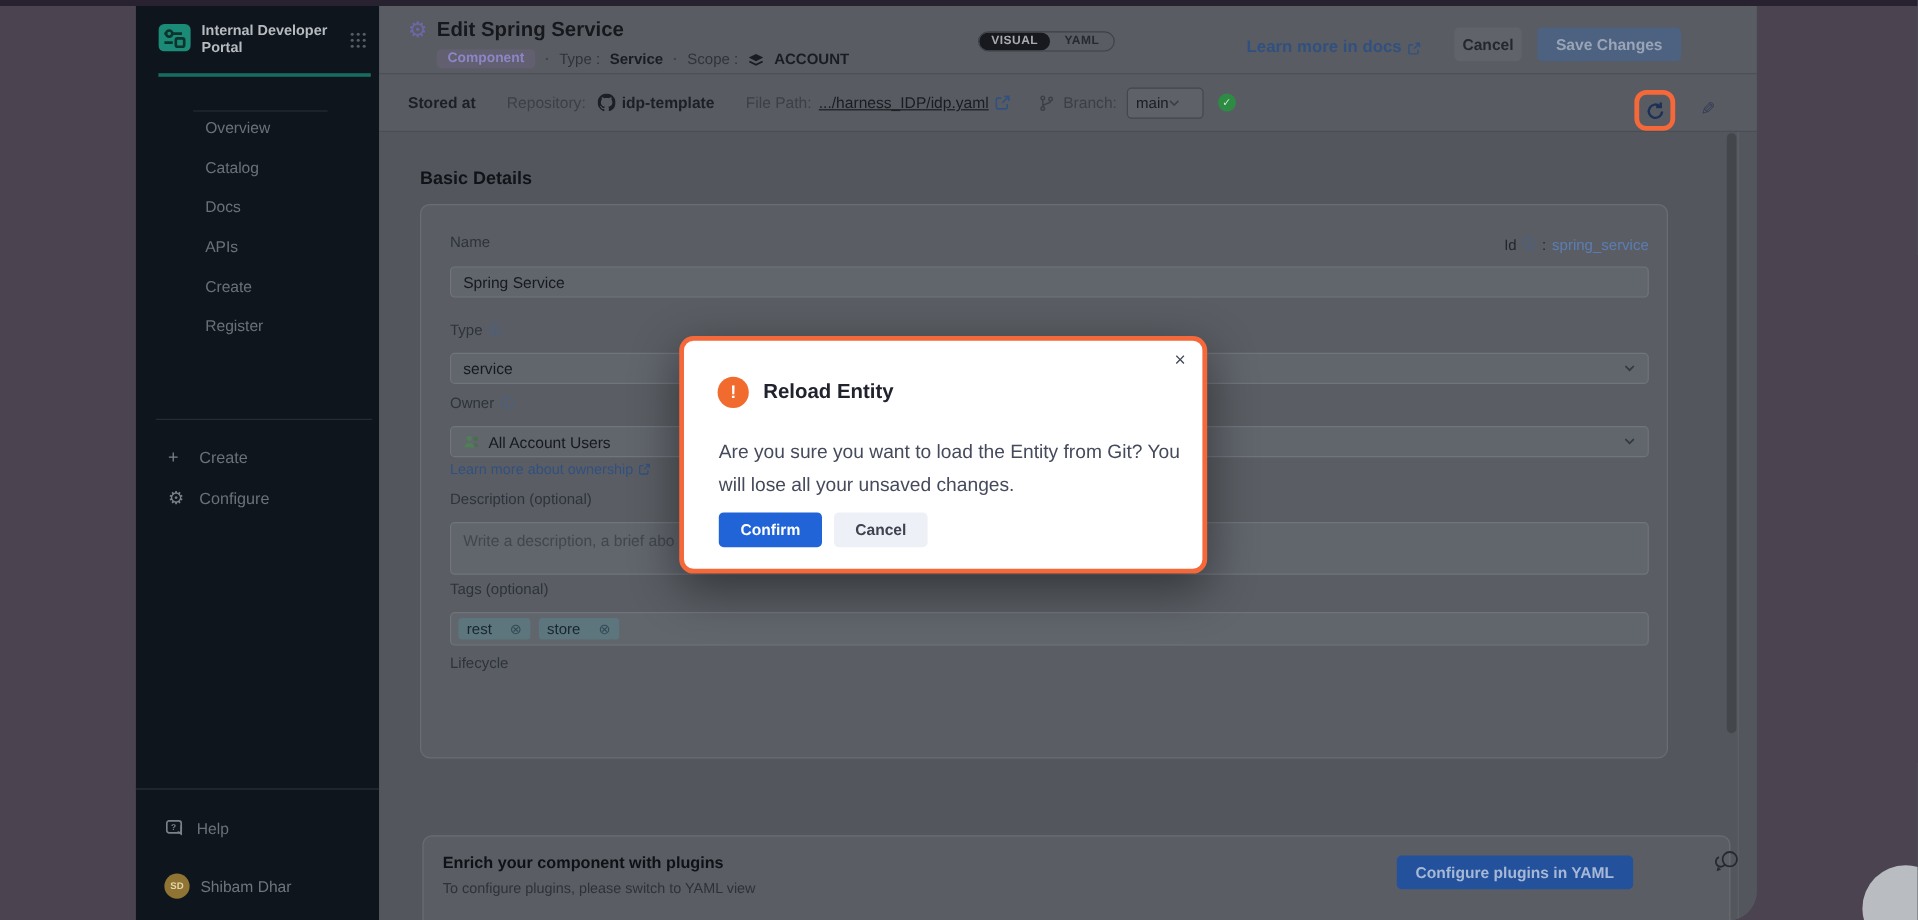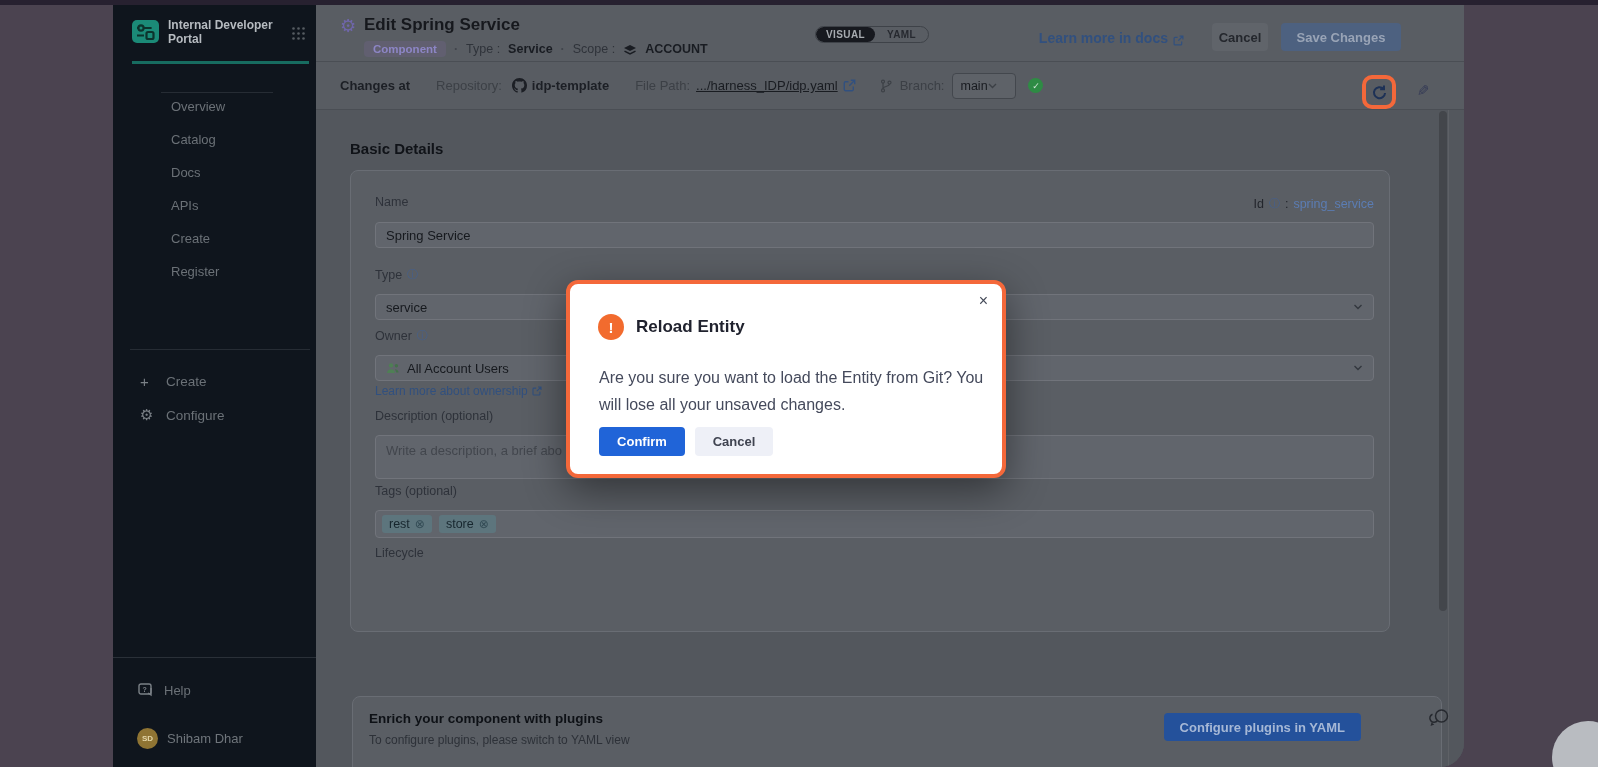--- a/index.html
+++ b/index.html
@@ -79,21 +79,21 @@
   .inf { color:#44608e; font-size:11px; }
   .f-box { position:absolute; left:24px; right:15px; height:26px; background:#61656c; border:1px solid #71747b; border-radius:4px; display:flex; align-items:center; padding:0 10px; font-size:13px; color:#16191e; }
   input.f-box, textarea.f-box { outline:none; }
   .f-select { justify-content:space-between; cursor:pointer; }
   .id-row { position:absolute; right:15px; top:25px; font-size:12.5px; color:#23262c; display:flex; gap:5px; align-items:center; }
   .id-link { color:var(--id-link-blue,#5b7db4); cursor:pointer; }
   .own-link { position:absolute; left:24px; top:213px; font-size:12px; color:var(--link-blue-dim,#31507f); text-decoration:none; cursor:pointer; display:flex; gap:4px; align-items:center; }
   textarea.desc { top:264px; height:44px; resize:none; padding-top:7px; align-items:flex-start; font-family:"Liberation Sans","DejaVu Sans",sans-serif; }
   textarea.desc::placeholder { color:#42464d; }
   .tags-box { top:339px; height:28px; gap:7px; padding:0 6px; }
-  .chip { display:flex; align-items:center; gap:5px; background:#5d757d; color:#17262e; font-size:12.5px; border-radius:3px; padding:2px 7px; }
+  .chip { display:flex; align-items:center; gap:15px; background:#5d757d; color:#17262e; font-size:12.5px; border-radius:3px; padding:2px 7px; }
   .chipx { color:#324a54; font-size:12px; cursor:pointer; }
   .chev { flex:0 0 auto; }
 
   .plugins-card { position:absolute; left:36px; top:586px; width:1090px; height:100px; background:#5a5e64; border:1px solid #696d74; border-radius:8px; }
   .plug-title { position:absolute; left:16px; top:14px; font-size:13.5px; font-weight:bold; color:#0e1116; }
   .plug-sub { position:absolute; left:16px; top:36px; font-size:12px; color:#2d3138; }
   .btn-plugins { position:absolute; right:80px; top:16px; height:28px; padding:0 16px; background:var(--plugins-button-blue,#24519b); color:#a6b8d6; }
 
   .scroll-thumb { position:absolute; left:1326px; top:106px; width:8px; height:500px; border-radius:4px; background:#43464b; cursor:grab; }
   .bubbles { position:absolute; left:1112px; top:598px; cursor:pointer; }
@@ -207,21 +207,21 @@
           <path d="M5 2.5H2.2a1 1 0 0 0-1 1v6.3a1 1 0 0 0 1 1h6.3a1 1 0 0 0 1-1V7" fill="none" stroke="#31507f" stroke-width="1.3"></path>
           <path d="M7.2 1.2h3.6v3.6 M10.6 1.4L5.8 6.2" fill="none" stroke="#31507f" stroke-width="1.3"></path>
         </svg>
       </div>
       <div class="btn btn-cancel-hdr">Cancel</div>
       <div class="btn btn-save">Save Changes</div>
     </div>
 
     <div class="storedbar">
       <div class="stored-left">
-        <span class="strong">Changes at</span>
+        <span class="strong">Stored at</span>
         <span class="stored-label">Repository:</span>
         <span class="gh">
           <svg width="15" height="15" viewBox="0 0 16 16">
               <path fill="#1c1f25" d="M8 0C3.58 0 0 3.58 0 8c0 3.54 2.29 6.53 5.47 7.59.4.07.55-.17.55-.38 0-.19-.01-.82-.01-1.49-2.01.37-2.53-.49-2.69-.94-.09-.23-.48-.94-.82-1.13-.28-.15-.68-.52-.01-.53.63-.01 1.08.58 1.23.82.72 1.21 1.87.87 2.33.66.07-.52.28-.87.51-1.07-1.78-.2-3.64-.89-3.64-3.95 0-.87.31-1.59.82-2.15-.08-.2-.36-1.02.08-2.12 0 0 .67-.21 2.2.82.64-.18 1.32-.27 2-.27s1.36.09 2 .27c1.53-1.04 2.2-.82 2.2-.82.44 1.1.16 1.92.08 2.12.51.56.82 1.27.82 2.15 0 3.07-1.87 3.75-3.65 3.95.29.25.54.73.54 1.48 0 1.07-.01 1.93-.01 2.2 0 .21.15.46.55.38A8.01 8.01 0 0 0 16 8c0-4.42-3.58-8-8-8z"></path>
             </svg>
         </span>
         <span class="strong">idp-template</span>
         <span class="stored-label">File Path:</span>
         <span class="fp-link">.../harness_IDP/idp.yaml</span>
         <span class="ext">

